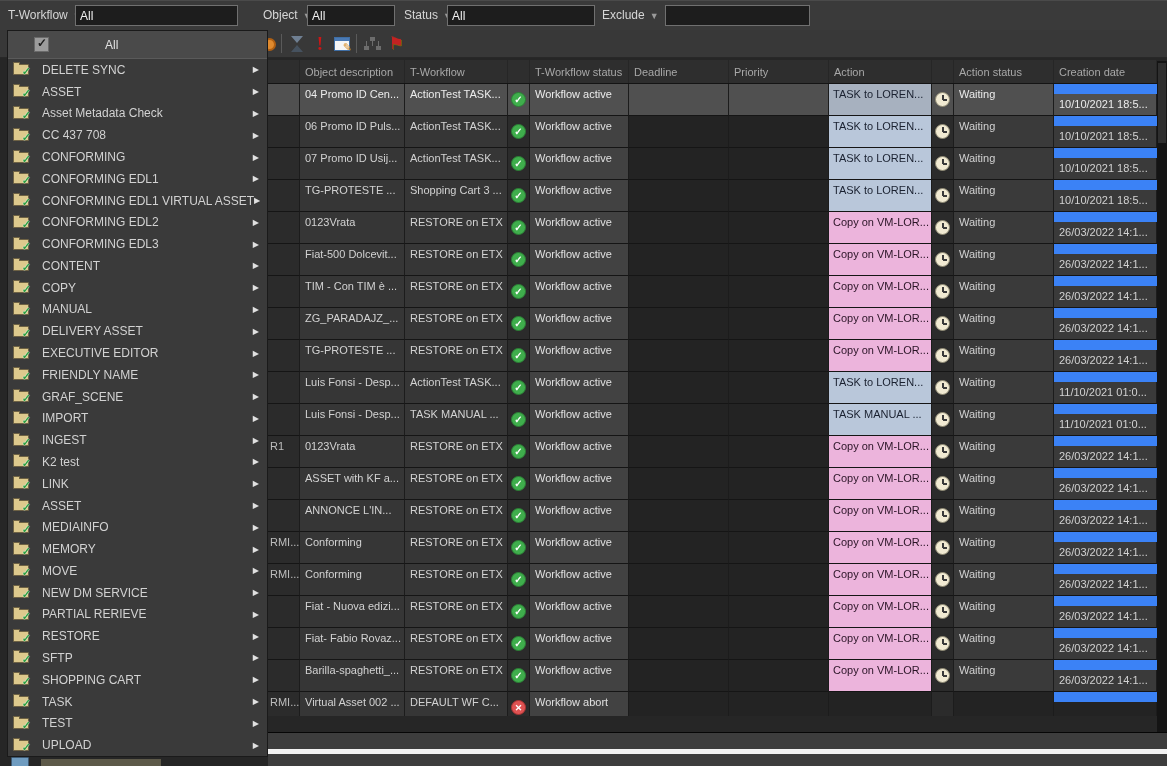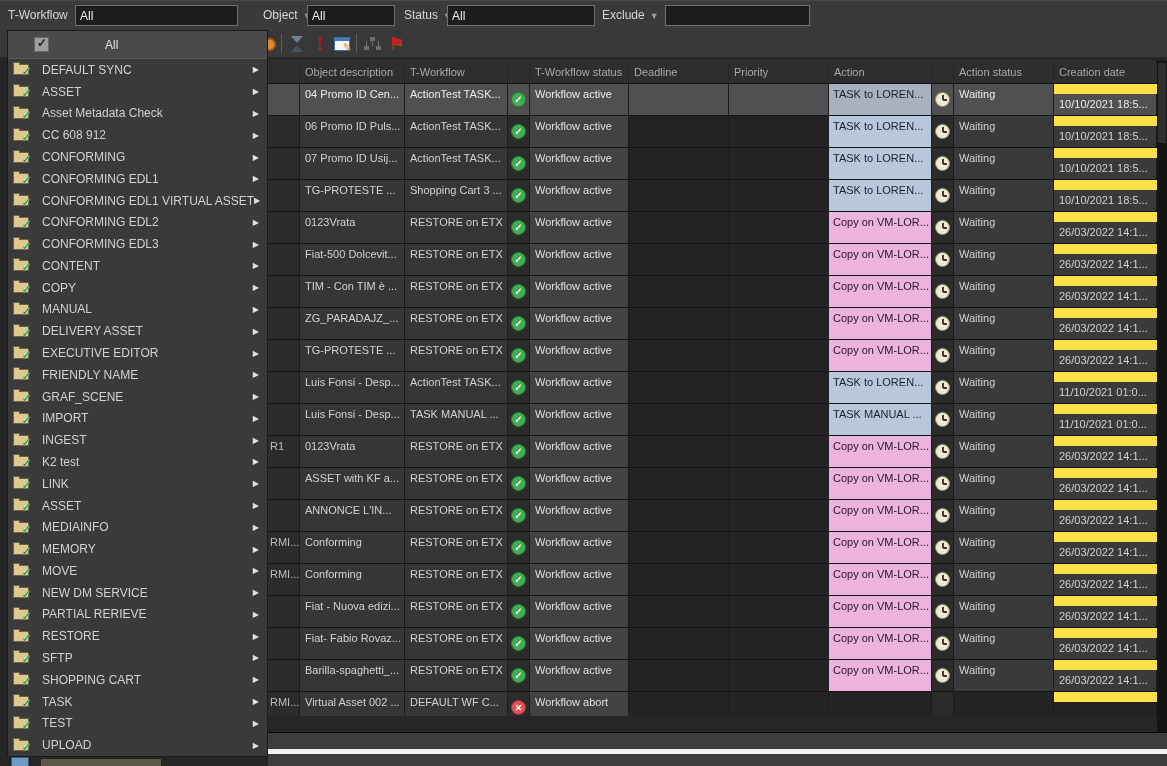--- a/index.html
+++ b/index.html
@@ -39,21 +39,21 @@
   .folder{position:relative;width:16px;height:11px;background:#ddc98d;border:1px solid #6e6244;border-radius:1px;box-sizing:border-box;flex:none;}
   .folder::before{content:"";position:absolute;left:-1px;top:-3px;width:7px;height:3px;background:#ddc98d;border:1px solid #6e6244;border-bottom:none;box-sizing:border-box;}
   .folder::after{content:"✓";position:absolute;right:-3px;bottom:-4px;color:#2f9e3f;font-size:11px;font-weight:bold;text-shadow:0 0 1px #fff,0 0 1px #fff;}
   .tlabel{margin-left:13px;font-size:12px;color:#d2d2d2;white-space:nowrap;}
   .tarrow{margin-left:auto;margin-right:8px;color:#e0e0e0;font-size:8px;}
   .clipped-item{position:absolute;left:11px;top:757px;display:flex;align-items:center;z-index:15;}
   .clipped-item .cfold{width:16px;height:9px;background:#6f9cc0;border:1px solid #3e5a74;border-radius:1px;}
   .clipped-item .ctext{margin-left:12px;width:120px;height:7px;background:#6b6753;opacity:.8;}
 
   
-  .table{position:absolute;left:268px;top:60px;width:889px;bottom:50px;background:#fde047;z-index:1;overflow:hidden;}
+  .table{position:absolute;left:268px;top:60px;width:889px;bottom:50px;background:#3b82f6;z-index:1;overflow:hidden;}
   .thead{display:flex;height:24px;background:#2e2e2e;border-bottom:1px solid #141414;box-sizing:border-box;}
   .th{box-sizing:border-box;font-size:11px;color:#a8a8a8;padding:6px 0 0 5px;border-right:1px solid #262626;white-space:nowrap;overflow:hidden;cursor:pointer;}
   .trow{display:flex;height:32px;cursor:pointer;}
   .td{box-sizing:border-box;border-right:1px solid #1c1c1c;border-bottom:1px solid #151515;font-size:11px;color:#d2d2d2;line-height:20px;padding-left:5px;white-space:nowrap;overflow:hidden;}
   .w-ref{width:32px}.w-desc{width:105px}.w-tw{width:103px}.w-ic{width:22px}.w-wfs{width:99px}
   .w-dl{width:100px}.w-pr{width:100px}.w-act{width:103px}.w-as{width:100px}.w-cd{width:103px}
   .td.ref{background:#2b2b2b;color:#bdbdbd;padding-left:2px;}
   .td.desc,.td.tw{background:#363636;}
   .td.icel{background:#2b2b2b;padding:0;display:flex;align-items:center;justify-content:center;}
   .td.wfs{background:#424242;color:#e0e0e0;}
@@ -123,36 +123,36 @@
   </div>
 
   <div class="panel">
     <div class="all-row">
       <span class="cbx"></span>
       <span class="all-label">All</span>
     </div>
     <div class="tree">
         <div class="titem">
     <span class="folder"></span>
-    <span class="tlabel">DEFAULT SYNC</span>
+    <span class="tlabel">DELETE SYNC</span>
     <span class="tarrow">▶</span>
   </div>
         <div class="titem">
     <span class="folder"></span>
     <span class="tlabel">ASSET</span>
     <span class="tarrow">▶</span>
   </div>
         <div class="titem">
     <span class="folder"></span>
     <span class="tlabel">Asset Metadata Check</span>
     <span class="tarrow">▶</span>
   </div>
         <div class="titem">
     <span class="folder"></span>
-    <span class="tlabel">CC 608 912</span>
+    <span class="tlabel">CC 437 708</span>
     <span class="tarrow">▶</span>
   </div>
         <div class="titem">
     <span class="folder"></span>
     <span class="tlabel">CONFORMING</span>
     <span class="tarrow">▶</span>
   </div>
         <div class="titem">
     <span class="folder"></span>
     <span class="tlabel">CONFORMING EDL1</span>

